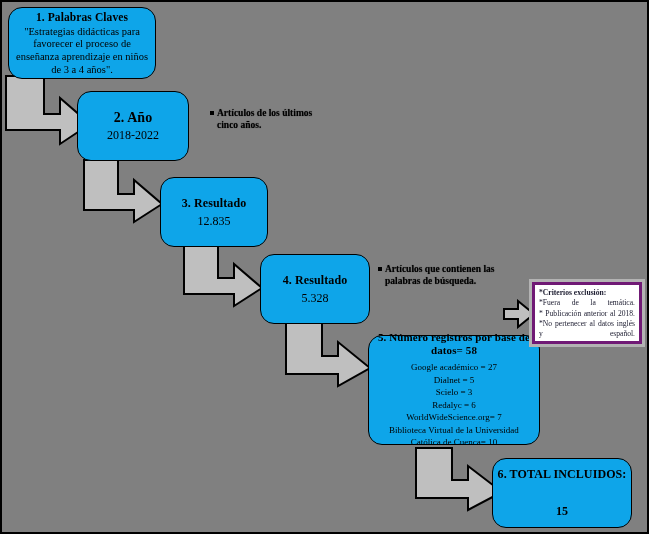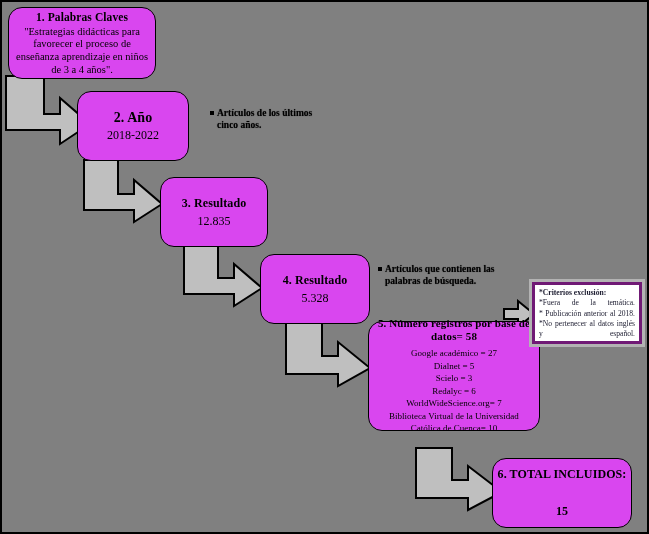--- a/index.html
+++ b/index.html
@@ -13,21 +13,21 @@
     height:534px;
     background:#808080;
     border:2px solid #000;
     box-sizing:border-box;
     overflow:hidden;
   }
 
   
   .node{
     position:absolute;
-    background:#d946ef;
+    background:#0ea5e9;
     border:1.6px solid #000000;
     border-radius:14px;
     box-sizing:border-box;
     display:flex;
     flex-direction:column;
     align-items:center;
     justify-content:center;
     text-align:center;
     color:#000;
     z-index:5;
@@ -49,21 +49,21 @@
   #node2 .sub{ font-size:12px; line-height:15px; }
 
   #node3{ left:158px; top:175px; width:108px; height:70px; }
   #node3 .title{ font-size:12px; line-height:15px; margin-bottom:3px;}
   #node3 .sub{ font-size:12px; line-height:15px; }
 
   #node4{ left:258px; top:252px; width:110px; height:70px; }
   #node4 .title{ font-size:12px; line-height:15px; margin-bottom:3px;}
   #node4 .sub{ font-size:12px; line-height:15px; }
 
-  #node5{ left:366px; top:319px; width:172px; height:110px; padding:5px 7px; }
+  #node5{ left:366px; top:333px; width:172px; height:110px; padding:5px 7px; }
   #node5 .title{ font-size:11px; line-height:13px; margin-bottom:4px;}
   #node5 .dblist{ width:100%; }
   #node5 .dbrow{ font-size:9px; line-height:12.6px; }
 
   #node6{ left:490px; top:456px; width:140px; height:70px;gap:20px; }
   #node6 .title{ font-size:12px; line-height:15px; margin-bottom:2px;}
   #node6 .sub{ font-size:12px; line-height:15px; font-weight:bold;}
 
   
   .elbow{

